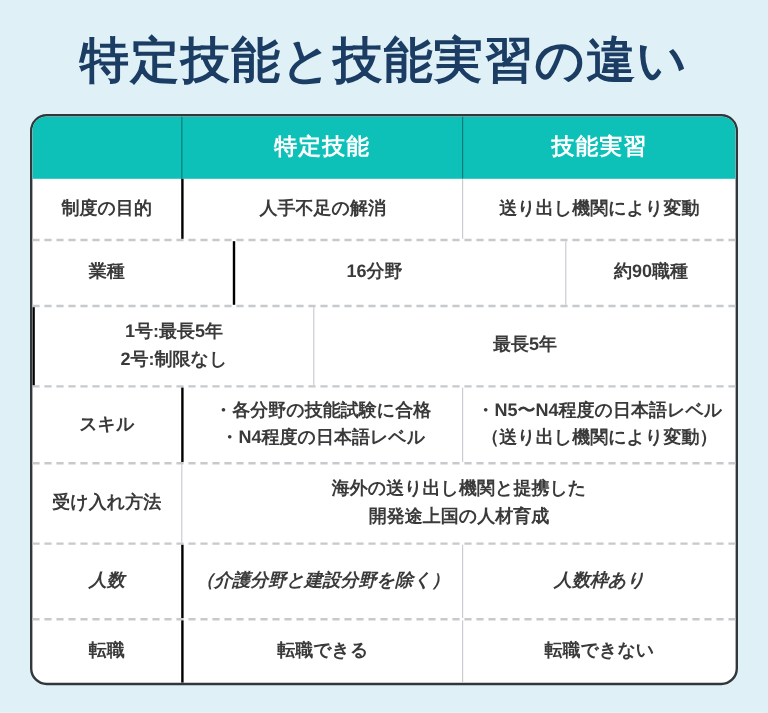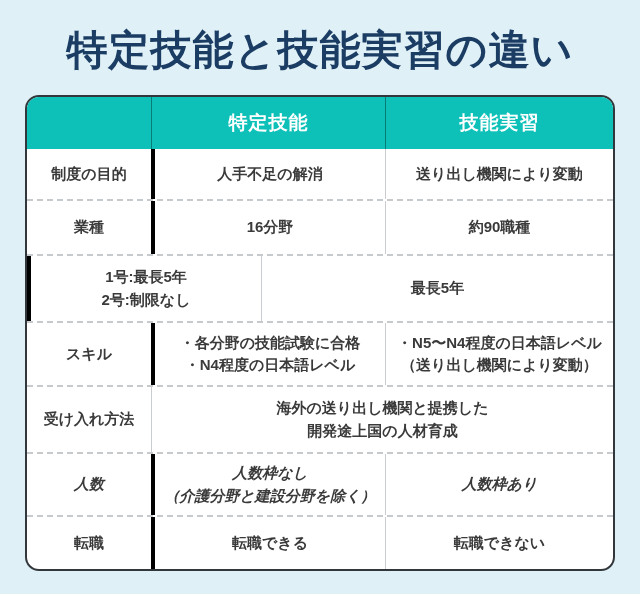--- a/index.html
+++ b/index.html
@@ -51,33 +51,33 @@
     align-items: center;
     text-align: center;
     padding: 4px 0;
     color: #3a3a3a;
     font-weight: bold;
     font-size: 15px;
     line-height: 1.5;
   }
   .cell span { display: block; }
   .col-label { width: 124px; flex: none; }
-  .col-specified { width: 234px; flex: none; border-left: 4px solid #000000; }
+  .col-specified { width: 234px; flex: none; border-left: 2px solid #000000; }
   .col-intern { flex: 1; border-left: 1px solid #c9cdd1; }
   .row-header { min-height: 52px; background: #0dc1b9; }
   .row-header .cell {
     color: #ffffff;
     font-size: 19px;
     letter-spacing: 1px;
   }
   .row-header .col-specified,
   .row-header .col-intern { border-left: 1px solid rgba(0,0,0,0.35); }
   .row-body + .row-body { border-top: 2px dashed #c6cacd; }
   .h50 { min-height: 50px; }
-  .h53 { min-height: 53px; }
+  .h53 { min-height: 53px; gap: 43px; }
   .h61 { min-height: 61px; font-style: italic; }
   .h62 { min-height: 62px; }
   .h65 { min-height: 65px; }
   .h52 { min-height: 52px; }
 </style>
 </head>
 <body>
 
 <div class="canvas">
 
@@ -137,21 +137,20 @@
       <div class="cell col-label">受け入れ方法</div>
       <div class="cell col-intern">
         <span>海外の送り出し機関と提携した</span>
         <span>開発途上国の人材育成</span>
       </div>
     </div>
 
     <div class="row row-body h61">
       <div class="cell col-label">人数</div>
       <div class="cell col-specified">
-        <span>人数枠なし</span>
         <span>（介護分野と建設分野を除く）</span>
       </div>
       <div class="cell col-intern">
         <span>人数枠あり</span>
       </div>
     </div>
 
     <div class="row row-body h52">
       <div class="cell col-label">転職</div>
       <div class="cell col-specified">

